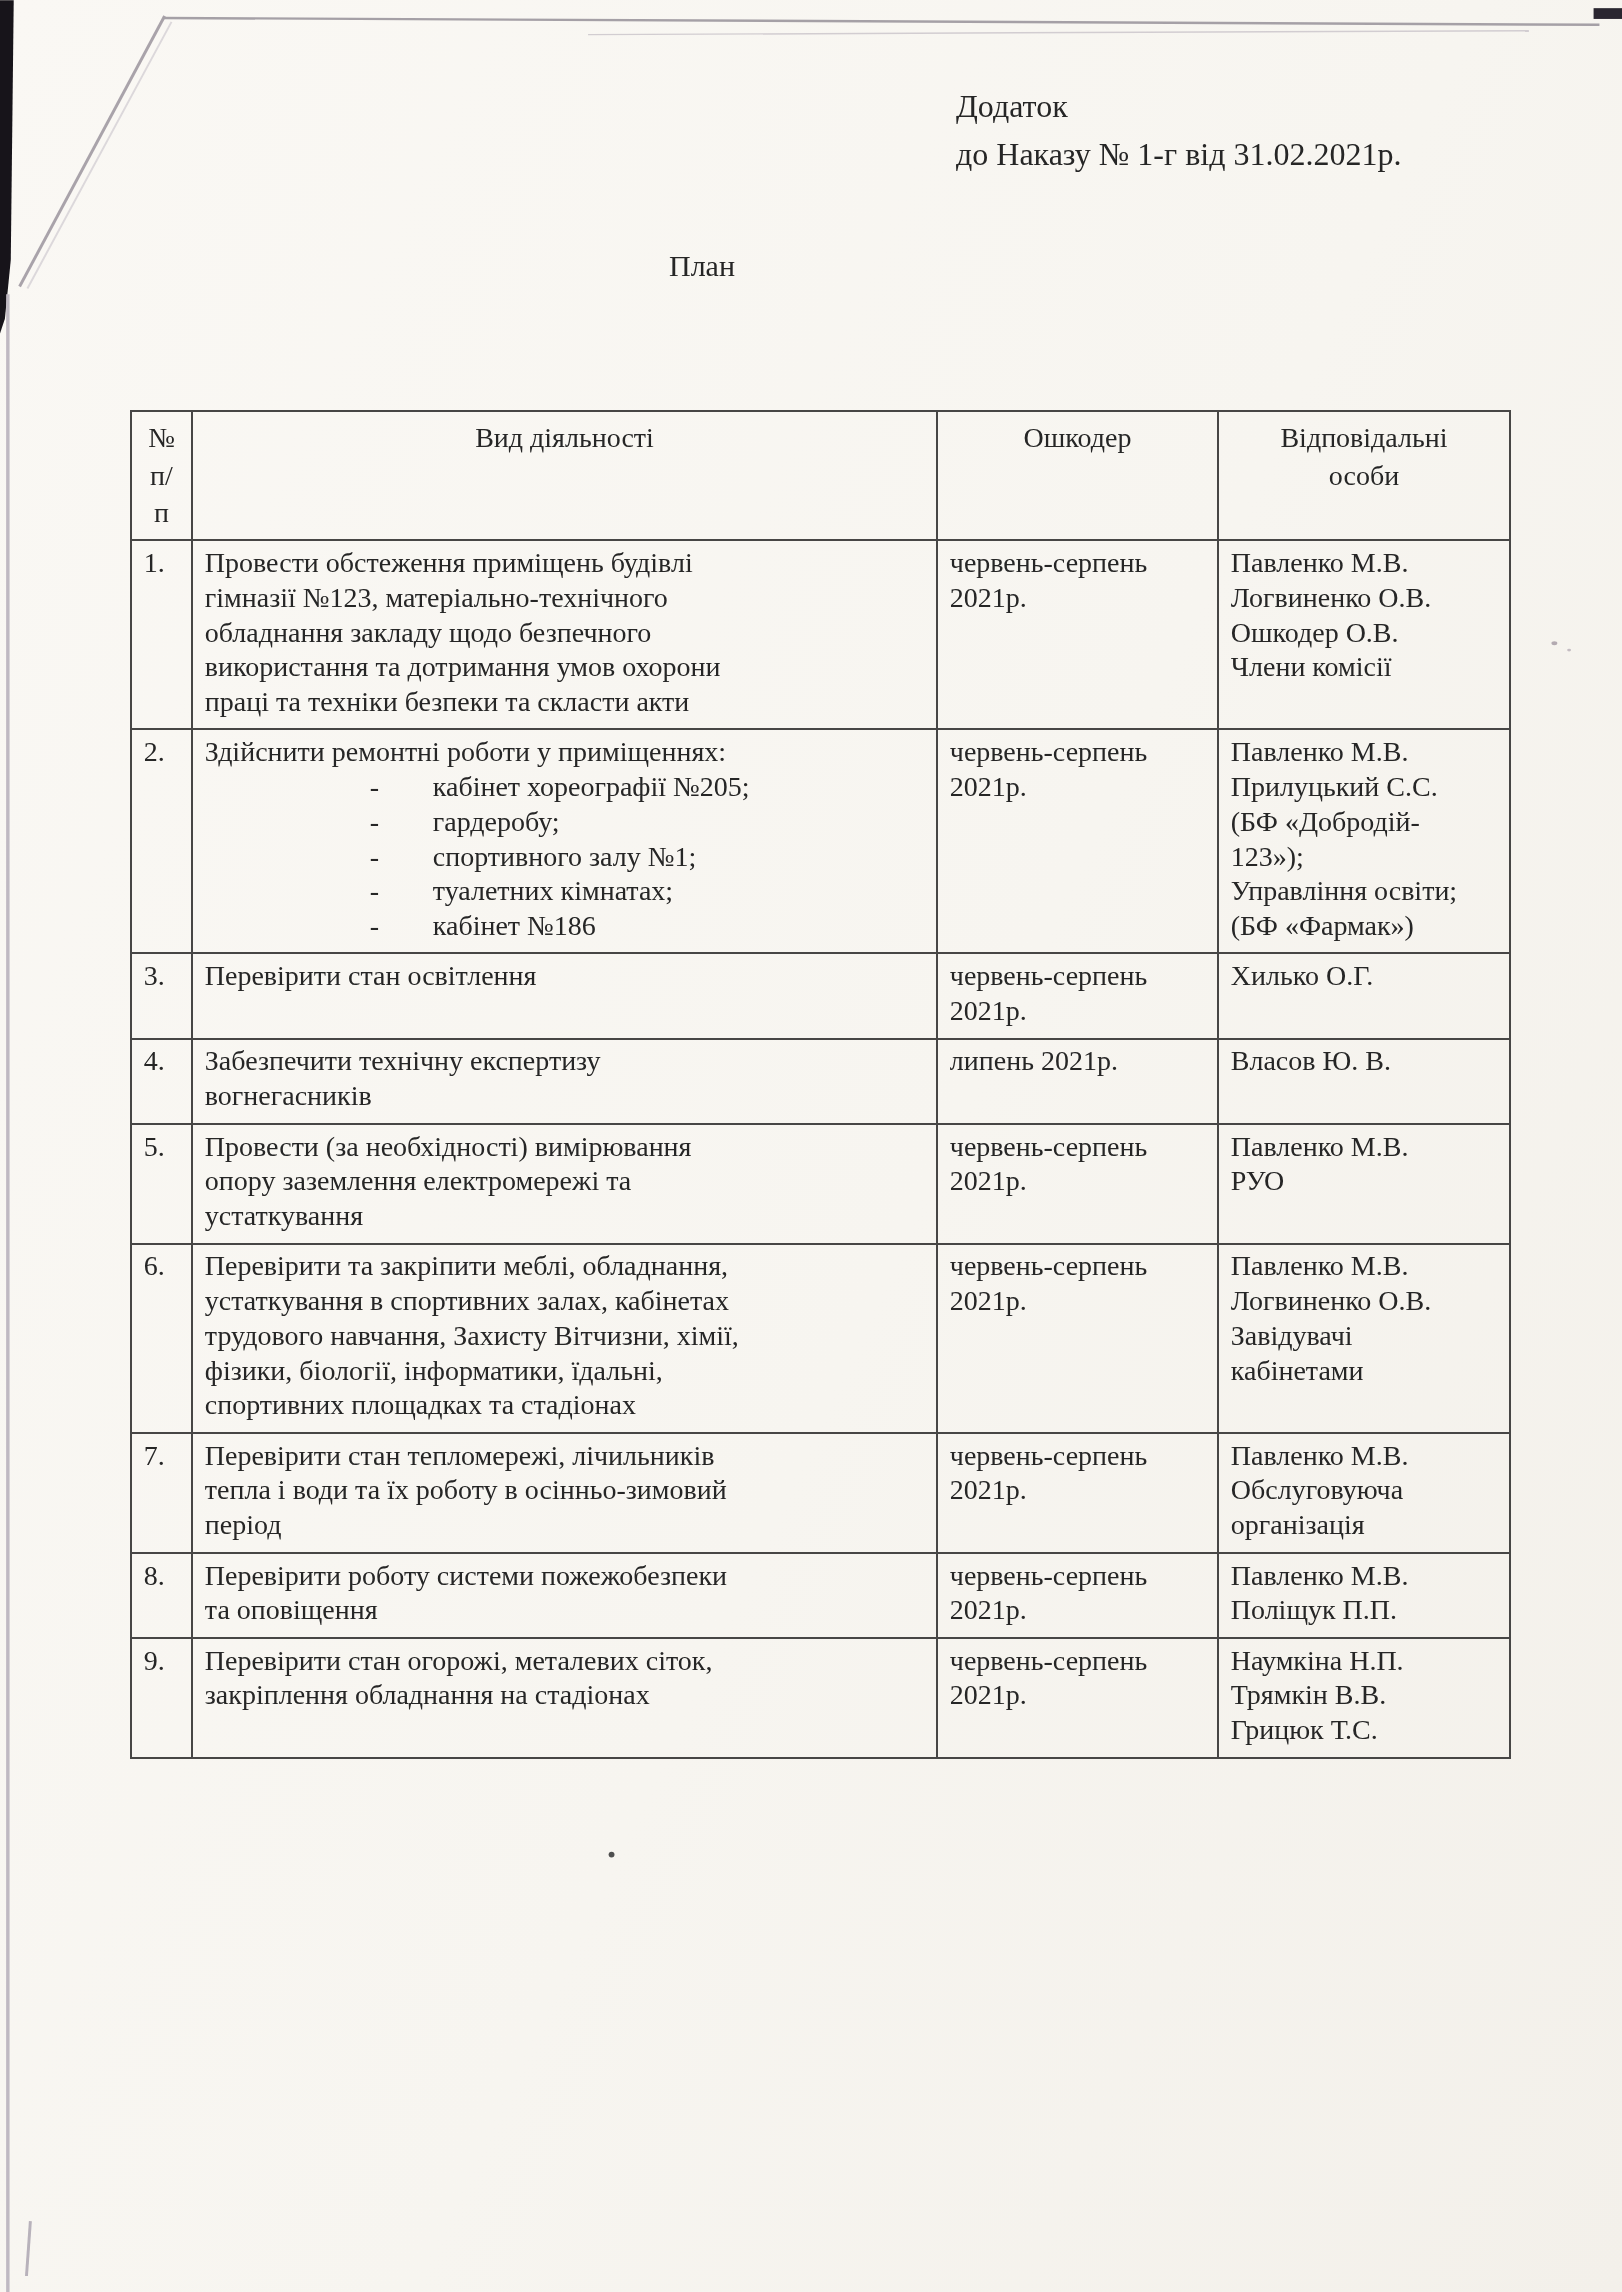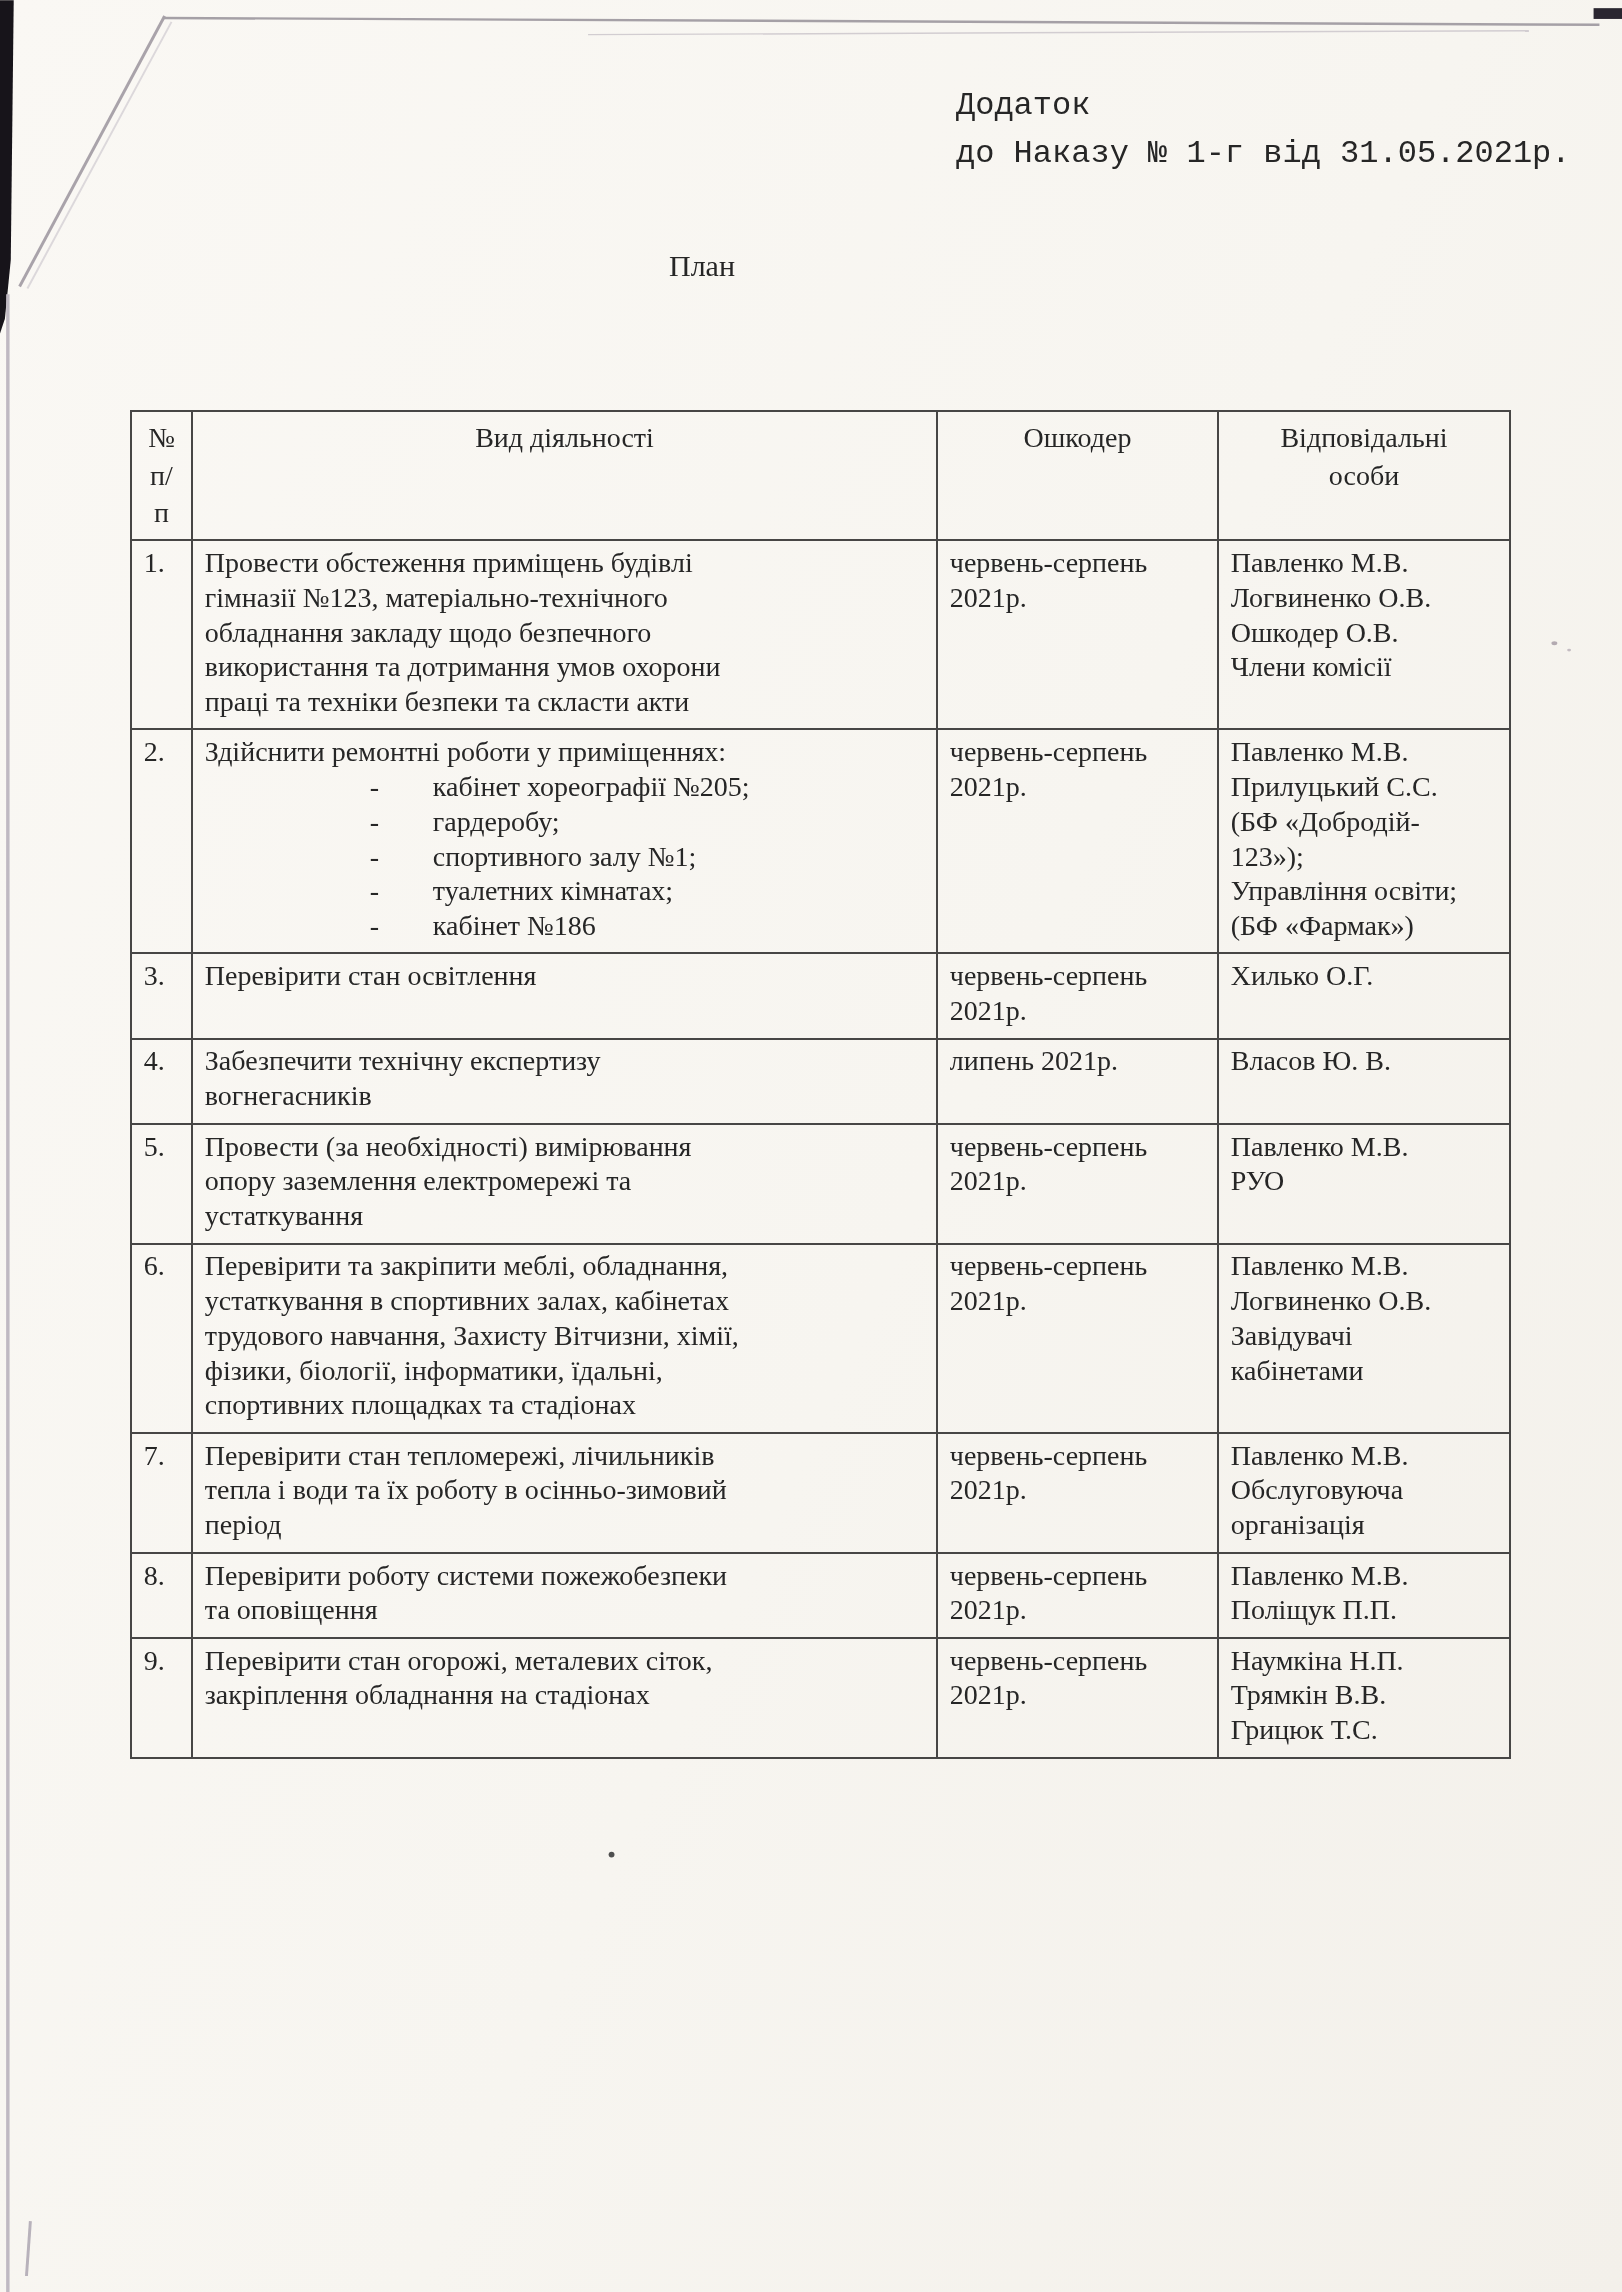--- a/index.html
+++ b/index.html
@@ -12,21 +12,21 @@
     color: #262626;
   }
   .scan-overlay {
     position: absolute; left: 0; top: 0;
     width: 1622px; height: 2293px;
     pointer-events: none; z-index: 30;
   }
   .annex-block {
     position: absolute; left: 956px; top: 82px;
     font-size: 32px; line-height: 1.5;
-    white-space: nowrap; z-index: 10; font-family: Liberation Mono, monospace;
+    white-space: nowrap; z-index: 10;
   }
   .doc-title-block {
     position: absolute; left: 0; top: 245px; width: 1404px;
     text-align: center; font-size: 30px; line-height: 1.37;
     z-index: 10;
   }
   table.plan-table {
     position: absolute; left: 130px; top: 410px;
     width: 1379px;
     border-collapse: collapse; table-layout: fixed;
@@ -67,21 +67,21 @@
   <line x1="600" y1="35" x2="1560" y2="31" stroke="#d2cdd1" stroke-width="1.5"></line>
   <rect x="1626" y="8" width="29" height="11" fill="#2a2630"></rect>
   <circle cx="624" cy="1892" r="3" fill="#4f4f4f"></circle>
   <ellipse cx="1586" cy="656" rx="3" ry="2" fill="#b3aab1"></ellipse>
   <ellipse cx="1601" cy="663" rx="2" ry="1.5" fill="#c4bcc2"></ellipse>
   <line x1="31" y1="2266" x2="27" y2="2322" stroke="#b8b2bb" stroke-width="3"></line>
 </svg>
 
 <div class="annex-block">
   <div>Додаток</div>
-  <div>до Наказу № 1-г від 31.05.2021р.</div>
+  <div>до Наказу № 1-г від 31.02.2021р.</div>
 </div>
 
 <div class="doc-title-block">
   <div>План</div>
 </div>
 
 <table class="plan-table">
   <colgroup>
     <col class="c-num">
       <col class="c-act">

